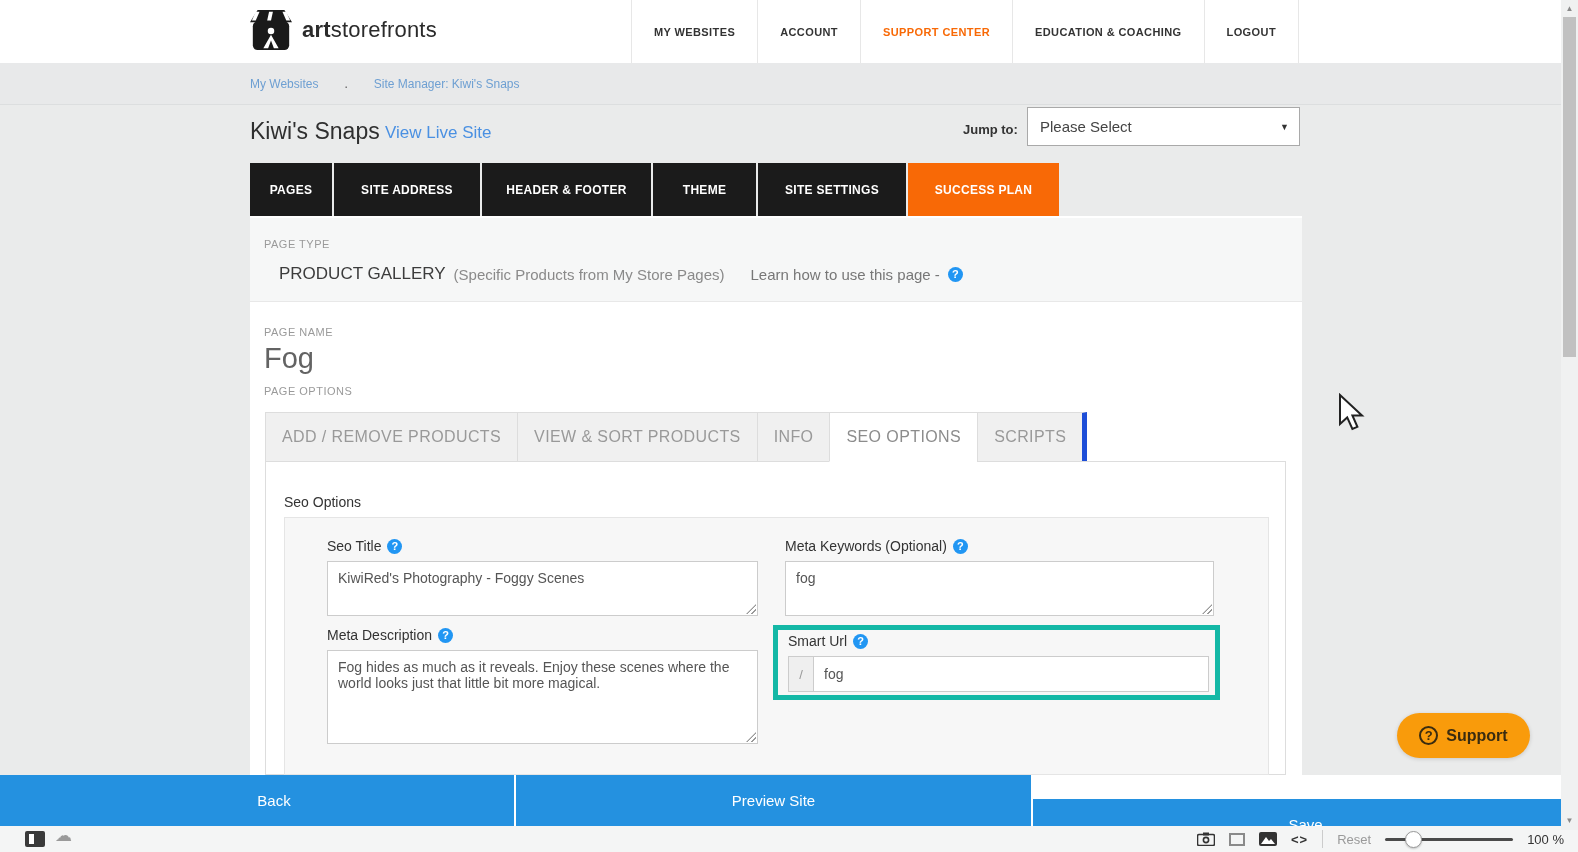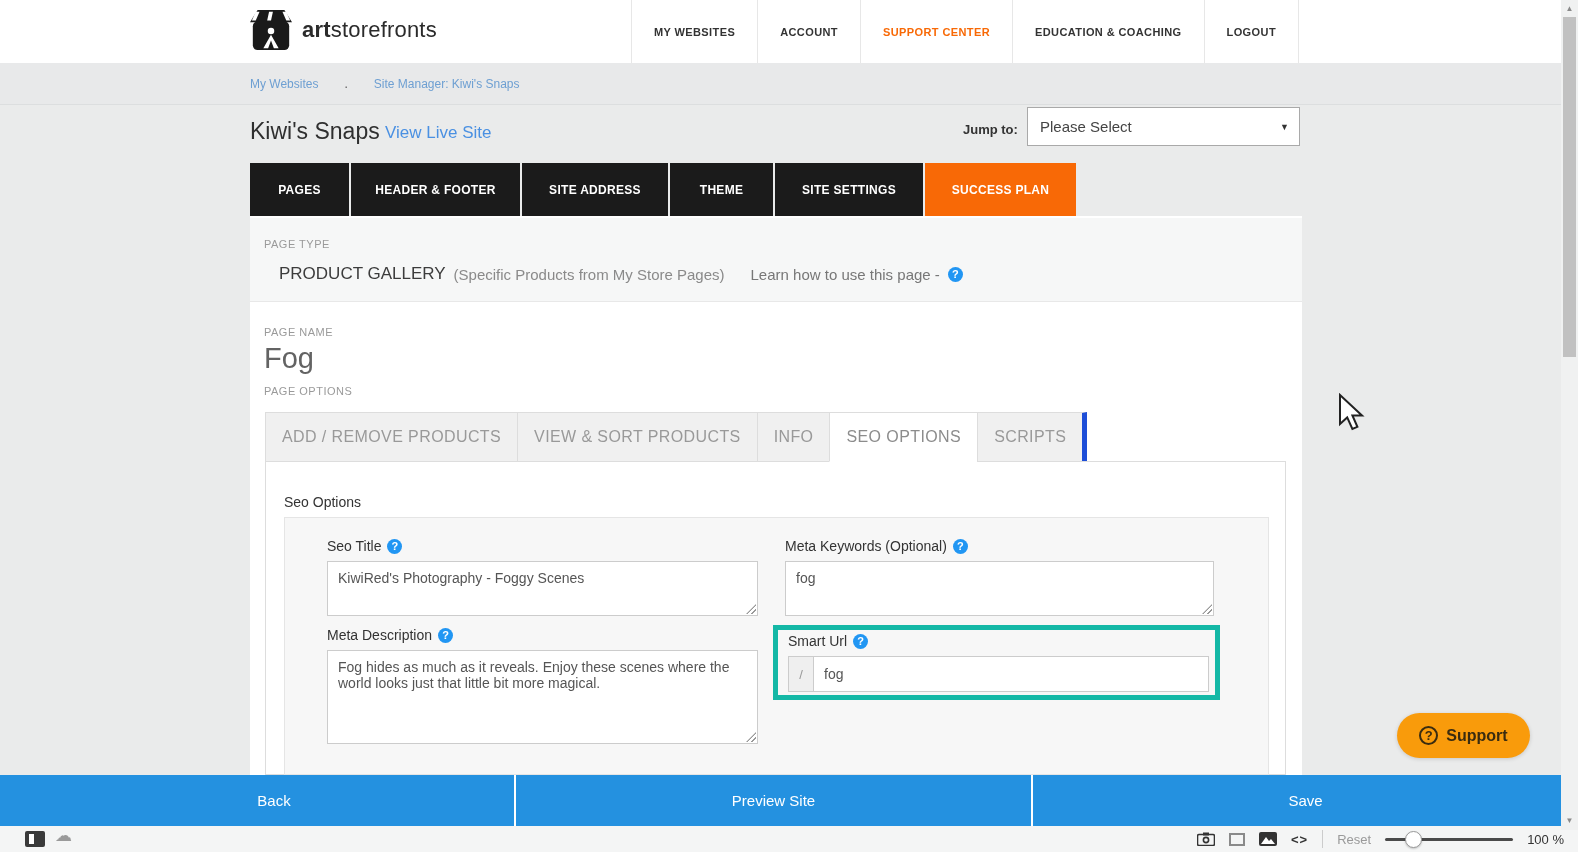--- a/index.html
+++ b/index.html
@@ -95,21 +95,21 @@
   .smarturl-group { position:absolute; left:10px; top:26px; display:flex; }
   .url-prefix { width:25px; height:36px; background:#efefef; border:1px solid #ccc; border-right:none;
                 display:flex; align-items:center; justify-content:center; font-size:13px; color:#999; }
   .url-input { width:396px; height:36px; border:1px solid #ccc; font-family:"Liberation Sans", sans-serif;
                font-size:14px; color:#555; padding:0 10px; outline:none; }
 
   
   .footer-bar { position:absolute; left:0; top:775px; width:1578px; height:51px; display:flex; gap:2px; background:#fff; }
   .footer-btn { background:#2491e0; color:#fff; font-size:15px; display:flex; align-items:center;
                 justify-content:center; cursor:pointer; height:51px; }
-  .fb-back { width:514px;padding-left:34px; } .fb-preview { width:515px; } .fb-save { flex:1; }
+  .fb-back { width:514px;padding-left:34px; } .fb-preview { width:515px; } .fb-save { flex:1;margin-top:24px; }
 
   
   .support-pill { position:absolute; left:1397px; top:713px; width:133px; height:45px; border-radius:23px;
                   background:#f99b0b; display:flex; align-items:center; justify-content:center; gap:8px;
                   cursor:pointer; box-shadow:0 1px 4px rgba(0,0,0,.15); }
   .support-q { width:19px; height:19px; border:2px solid #3a2c10; border-radius:50%; color:#3a2c10;
                font-size:13px; font-weight:700; display:flex; align-items:center; justify-content:center; }
   .support-label { font-size:16px; font-weight:700; color:#3a2c10; }
 
   
@@ -176,23 +176,23 @@
     <div class="site-title">Kiwi's Snaps</div>
     <div class="live-link">View Live Site</div>
     <div class="jumpto-label">Jump to:</div>
     <div class="jumpto-select">
       <span>Please Select</span>
       <span class="jumpto-arrow">▼</span>
     </div>
   </div>
 
   <div class="tabs">
-    <div class="tab" style="width:99px">PAGES</div>
+    <div class="tab" style="width:82px">PAGES</div>
+    <div class="tab" style="width:146px">SITE ADDRESS</div>
     <div class="tab" style="width:169px">HEADER &amp; FOOTER</div>
-    <div class="tab" style="width:146px">SITE ADDRESS</div>
     <div class="tab" style="width:103px">THEME</div>
     <div class="tab" style="width:148px">SITE SETTINGS</div>
     <div class="tab active" style="width:151px">SUCCESS PLAN</div>
   </div>
 
   <div class="card">
 
     <div class="pagetype">
       <div class="micro-label">PAGE TYPE</div>
       <div class="pagetype-row">

